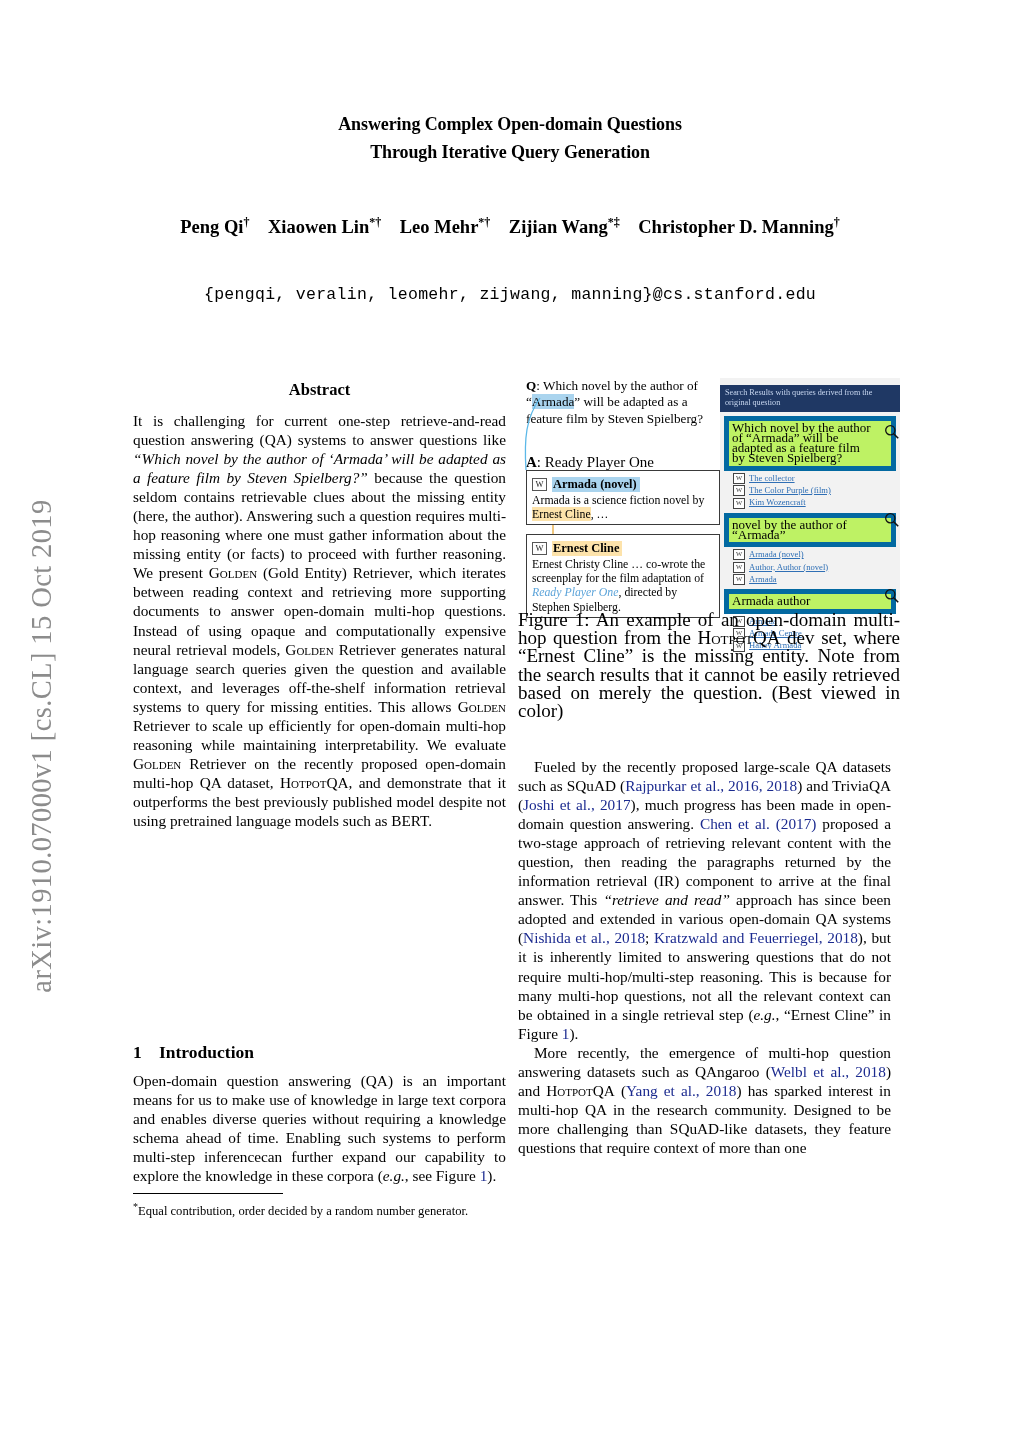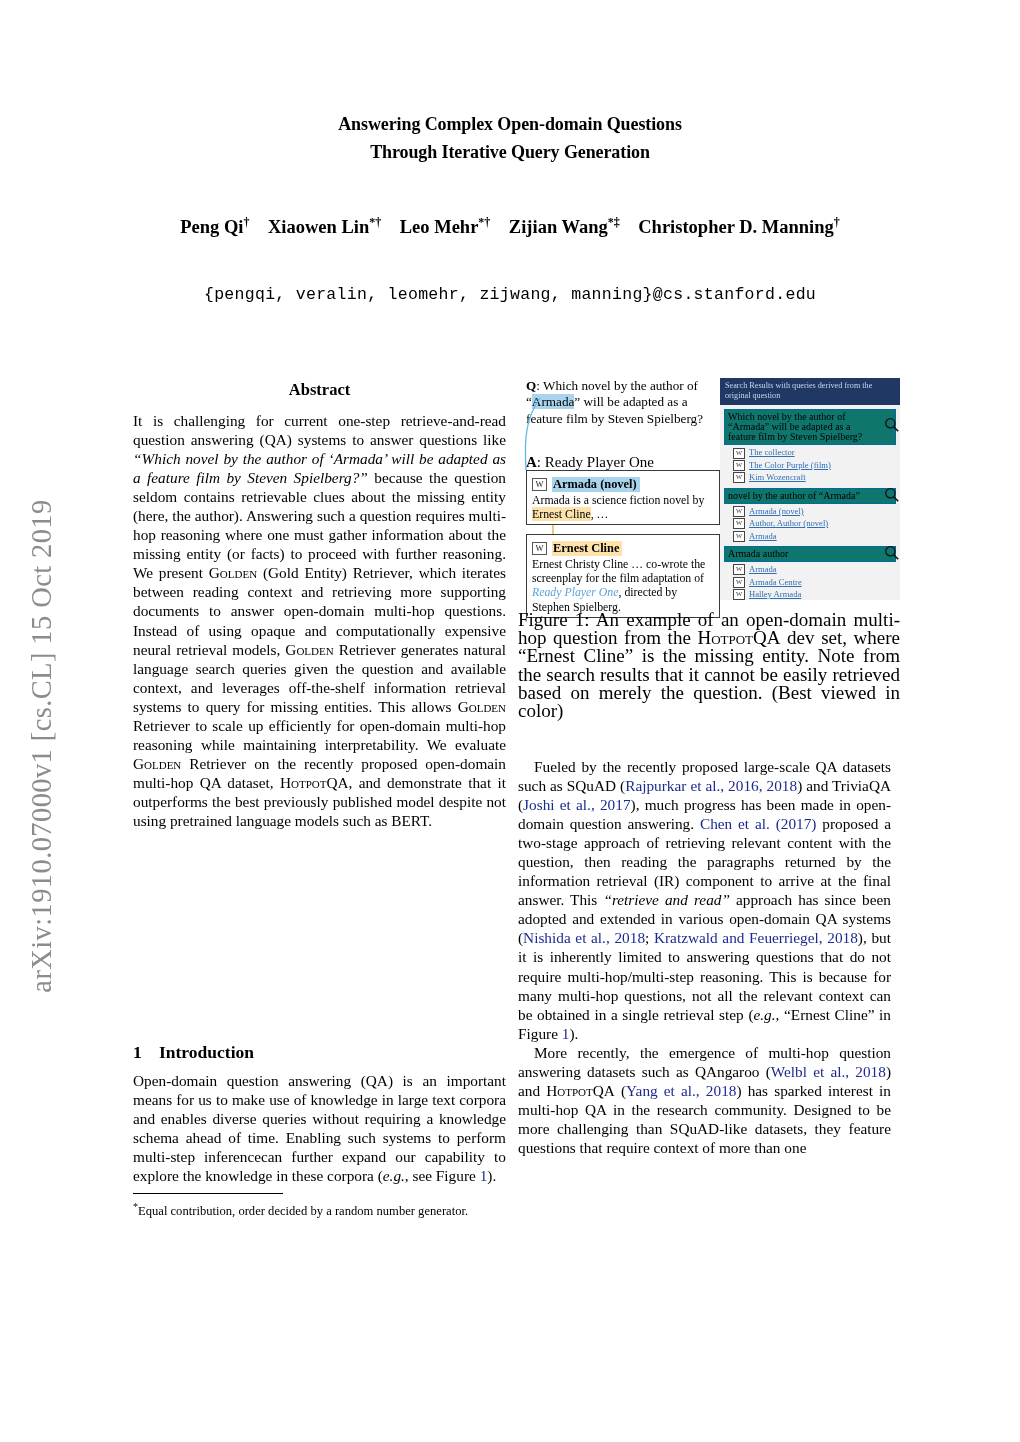--- a/index.html
+++ b/index.html
@@ -139,25 +139,26 @@
   .fig-right{
     position:absolute;left:202px;top:0;width:180px;height:222px;
     background:#f2f2f2;
     box-sizing:border-box;
   }
   .sr-header{
     background:#1f3864;color:#c7d6ef;
     font-size:8.2px;line-height:10.4px;
     padding:3px 20px 3px 5px;
     font-family:"Liberation Serif", serif;
+    margin-top:7px;
   }
   .sr-group{position:relative;margin:4px 4px 0 4px;}
   .sr-query{
-    border:1px solid #0369a1;background:#0f766e;
-    font-size:10px;line-height:10.2px;
+    border:5px solid #0369a1;background:#bef264;
+    font-size:13px;line-height:10.2px;
     padding:2px 16px 2px 3px;
     box-sizing:border-box;
     min-height:13px;
   }
   .mag{
     position:absolute;right:-4px;width:16px;height:16px;
   }
   .sr-results{margin:2px 0 0 9px;}
   .sr-item{
     display:flex;align-items:center;

